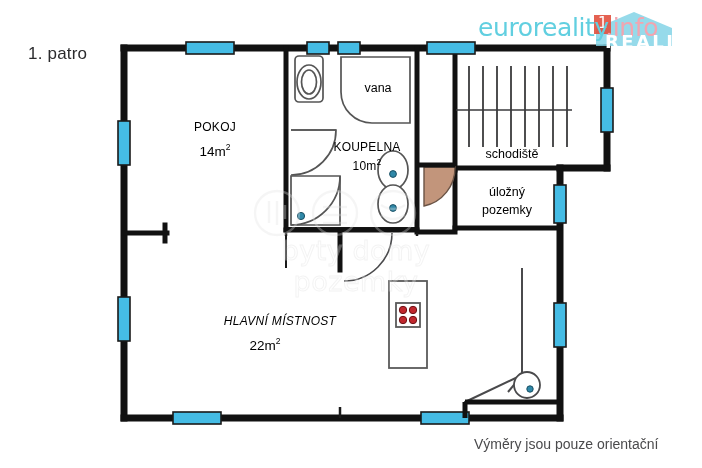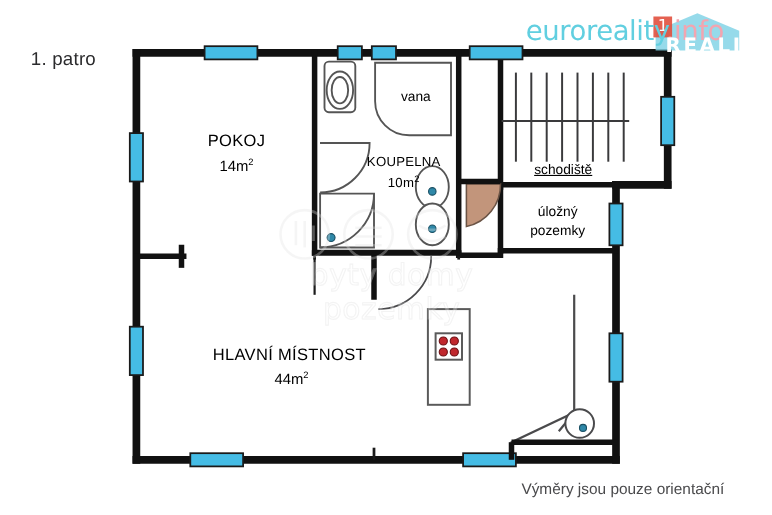--- a/index.html
+++ b/index.html
@@ -4,21 +4,21 @@
 <style>
   html,body{margin:0;padding:0;background:#ffffff;}
   body{width:702px;height:468px;overflow:hidden;
        font-family:"Liberation Sans","DejaVu Sans",sans-serif;}
   #plan{position:relative;width:702px;height:468px;background:#fff;}
   svg.layer{position:absolute;left:0;top:0;width:702px;height:468px;}
 
   .lbl{position:absolute;color:#000000;white-space:pre;line-height:1.22;}
   .lbl.center{text-align:center;transform:translateX(-50%);}
   .floor-label{font-size:17px;color:#2b2b2d;letter-spacing:.2px;}
-  .room-name{font-size:15px;letter-spacing:.3px;}
+  .room-name{font-size:12px;letter-spacing:.3px;}
   .room-area{font-size:13.5px;}
   .small-name{font-size:12px;letter-spacing:.2px;}
   .tiny-name{font-size:12.5px;}
   .note{font-size:14px;color:#4a4a4c;text-align:center;}
   .sup{font-size:8.5px;vertical-align:super;}
 
   
   #logo{position:absolute;left:478px;top:9px;width:206px;height:40px;}
   #logo .word{position:absolute;left:0;top:4px;font-size:25px;
       letter-spacing:-.4px;color:#61cfe0;font-family:"DejaVu Sans",sans-serif;}
@@ -237,25 +237,25 @@
   </div>
 
   <div class="lbl floor-label" style="left:28px;top:44px;">1. patro</div>
 
   <div class="lbl room-name center" style="left:215px;top:120px;">POKOJ</div>
   <div class="lbl room-area center" style="left:215px;top:142px;"><span>14m</span><span class="sup">2</span></div>
 
   <div class="lbl small-name center" style="left:367px;top:140px;">KOUPELNA</div>
   <div class="lbl small-name center" style="left:367px;top:157px;"><span>10m</span><span class="sup">2</span></div>
 
-  <div class="lbl room-name center" style="left:263px;top:314px;">HLAVNÍ MÍSTNOST</div>
-  <div class="lbl room-area center" style="left:265px;top:336px;"><span>44m</span><span class="sup">2</span></div>
+  <div class="lbl room-name center" style="left:280px;top:314px;font-style:italic;">HLAVNÍ MÍSTNOST</div>
+  <div class="lbl room-area center" style="left:265px;top:336px;"><span>22m</span><span class="sup">2</span></div>
 
   <div class="lbl tiny-name center" style="left:378px;top:81px;">vana</div>
 
-  <div class="lbl tiny-name center" style="left:512px;top:147px;text-decoration:underline;">schodiště</div>
+  <div class="lbl tiny-name center" style="left:512px;top:147px;">schodiště</div>
 
   <div class="lbl tiny-name center" style="left:507px;top:185px;">úložný</div>
   <div class="lbl tiny-name center" style="left:507px;top:203px;">pozemky</div>
 
   <div class="lbl note" style="left:474px;top:436px;">Výměry jsou pouze orientační</div>
 
 </div>
 
 </body></html>

